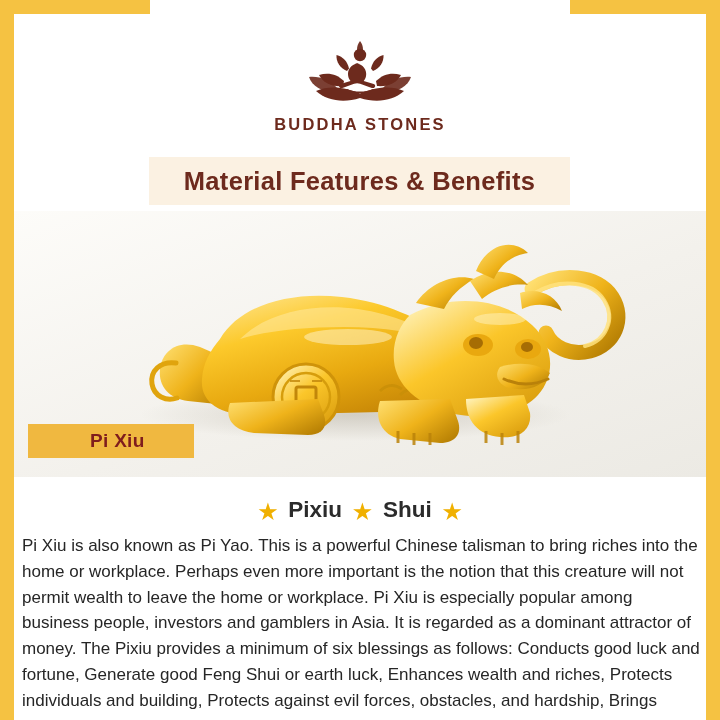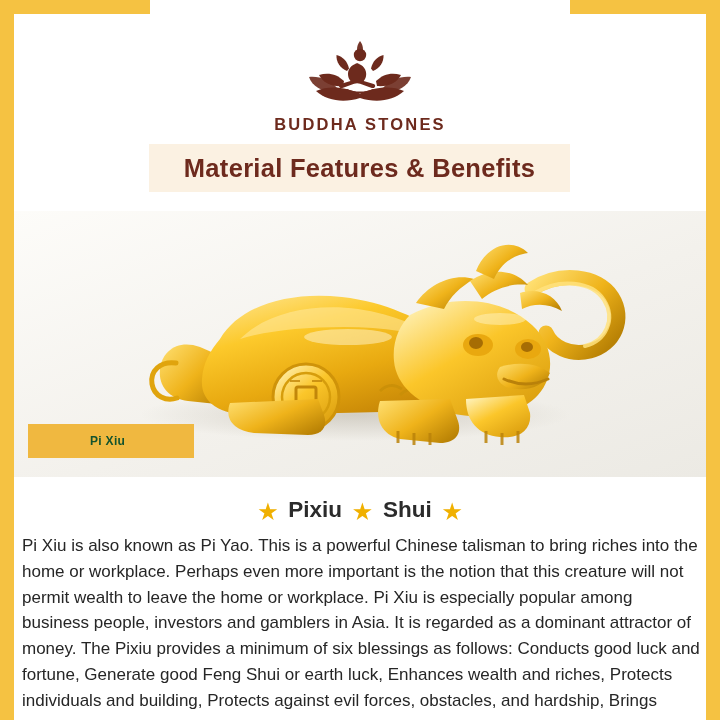--- a/index.html
+++ b/index.html
@@ -74,21 +74,21 @@
     font-size: 16.5px;
     font-weight: bold;
     letter-spacing: 2.2px;
     color: #6d2a1d;
     font-family: "Liberation Sans", sans-serif;
   }
 
   
   .title-banner {
     position: absolute;
-    top: 119px;
+    top: 132px;
     left: 135px;
     width: 421px;
     height: 48px;
     background: #fbf1e2;
     display: flex;
     align-items: center;
     justify-content: center;
   }
   .title-text {
     font-size: 25.5px;
@@ -122,22 +122,22 @@
     position: absolute;
     left: 14px;
     top: 399px;
     width: 166px;
     height: 34px;
     background: #f0b840;
     display: flex;
     align-items: center;
   }
   .caption-text {
-    color: #14532d;
-    font-size: 12px;
+    color: #7f1d1d;
+    font-size: 19px;
     font-weight: bold;
     padding-left: 62px;
     letter-spacing: 0.3px;
   }
 
   
   .benefit-head {
     position: absolute;
     top: 472px;
     left: 0;

